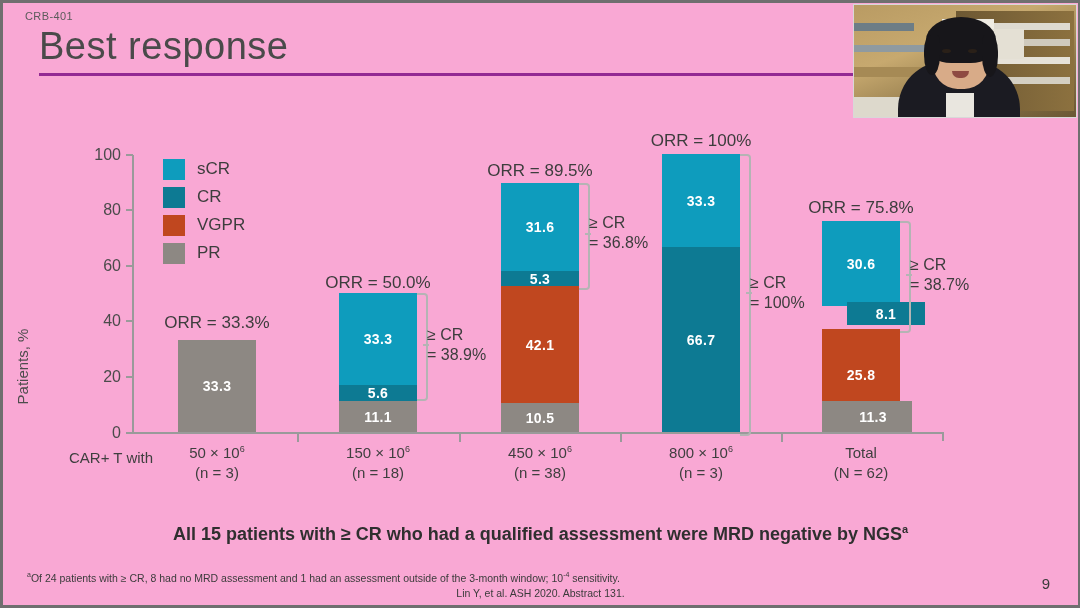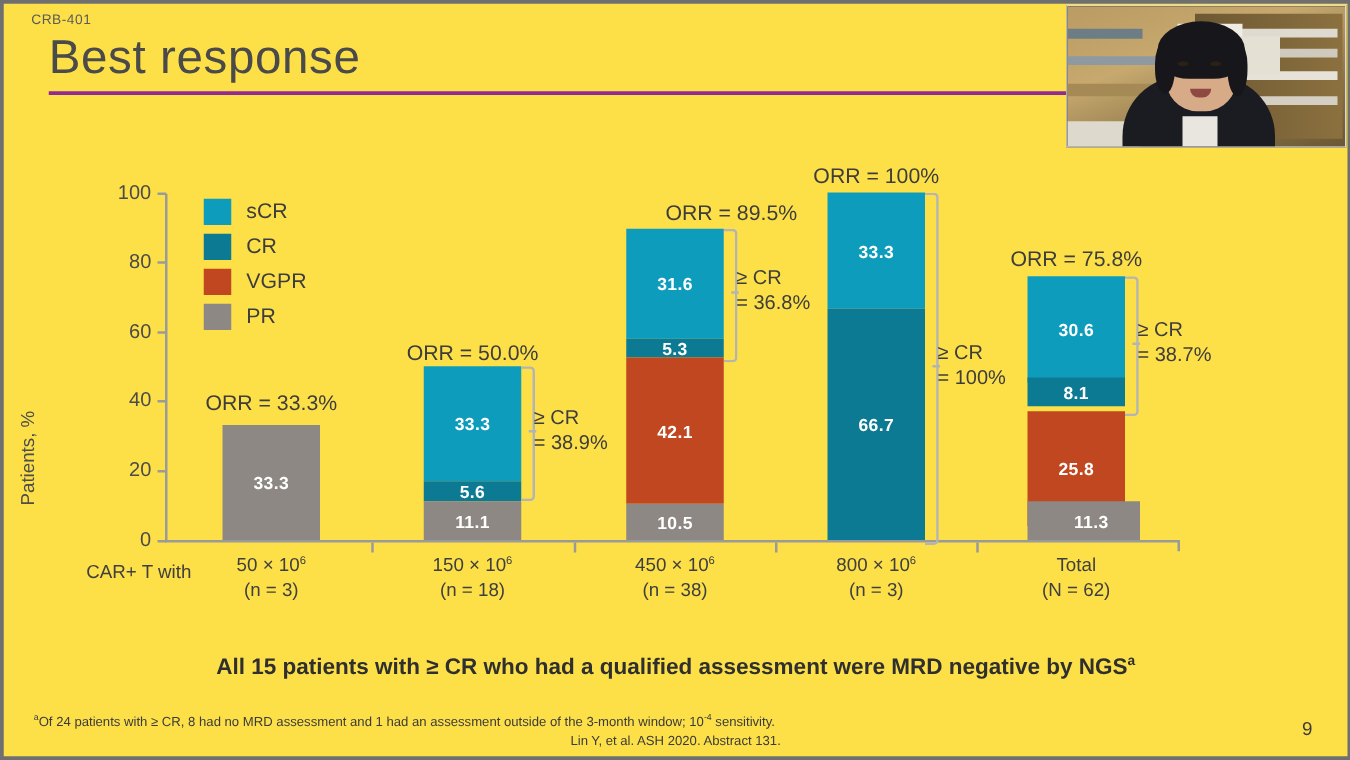--- a/index.html
+++ b/index.html
@@ -5,21 +5,21 @@
   html,body{margin:0;padding:0;}
   body{
     width:1080px;height:608px;
     background:#ffffff;
     font-family:"Liberation Sans", sans-serif;
     overflow:hidden;
   }
   .slide{
     position:relative;
     width:1080px;height:608px;
-    background:#fde047;
+    background:#f9a8d4;
     box-sizing:border-box;
     border-top:3px solid #6f6f6f;
     border-left:3px solid #6f6f6f;
     border-right:2px solid #6f6f6f;
     border-bottom:3px solid #6f6f6f;
   }
   .study-code{
     position:absolute;left:22px;top:7px;
     font-size:11px;color:#5b5b5b;letter-spacing:.4px;
   }
@@ -239,21 +239,21 @@
       <div class="seg seg-cr" style="top:92px;height:16px;">5.6</div>
       <div class="seg seg-pr" style="top:108px;height:31px;">11.1</div>
     </div>
     <div class="bracket" style="left:414px;top:180px;height:104px;"></div>
     <div class="bracket-tick" style="left:420px;top:231px;"></div>
     <div class="crlabel" style="left:424px;top:212px;">
       <div>≥ CR</div>
       <div>= 38.9%</div>
     </div>
 
-    <div class="orr" style="left:537px;top:48px;margin-left:45px;">ORR = 89.5%</div>
+    <div class="orr" style="left:537px;top:48px;">ORR = 89.5%</div>
     <div class="bar" style="left:498px;top:70px;height:210px;border-radius:28px;">
       <div class="seg seg-scr" style="top:0px;height:88px;">31.6</div>
       <div class="seg seg-cr" style="top:88px;height:15px;">5.3</div>
       <div class="seg seg-vgpr" style="top:103px;height:117px;">42.1</div>
       <div class="seg seg-pr" style="top:220px;height:29px;">10.5</div>
     </div>
     <div class="bracket" style="left:576px;top:70px;height:103px;"></div>
     <div class="bracket-tick" style="left:582px;top:120px;"></div>
     <div class="crlabel" style="left:586px;top:100px;">
       <div>≥ CR</div>
@@ -268,21 +268,21 @@
     <div class="bracket" style="left:737px;top:41px;height:278px;"></div>
     <div class="bracket-tick" style="left:743px;top:179px;"></div>
     <div class="crlabel" style="left:747px;top:160px;">
       <div>≥ CR</div>
       <div>= 100%</div>
     </div>
 
     <div class="orr" style="left:858px;top:85px;">ORR = 75.8%</div>
     <div class="bar" style="left:819px;top:108px;height:211px;">
       <div class="seg seg-scr" style="top:0px;height:85px;">30.6</div>
-      <div class="seg seg-cr" style="top:81px;height:23px;">8.1</div>
+      <div class="seg seg-cr" style="top:81px;height:23px;margin-left:25px;">8.1</div>
       <div class="seg seg-vgpr" style="top:108px;height:92px;">25.8</div>
       <div class="seg seg-pr" style="top:180px;height:31px;padding-left:12px;">11.3</div>
     </div>
     <div class="bracket" style="left:897px;top:108px;height:108px;"></div>
     <div class="bracket-tick" style="left:903px;top:161px;"></div>
     <div class="crlabel" style="left:907px;top:142px;">
       <div>≥ CR</div>
       <div>= 38.7%</div>
     </div>
 

